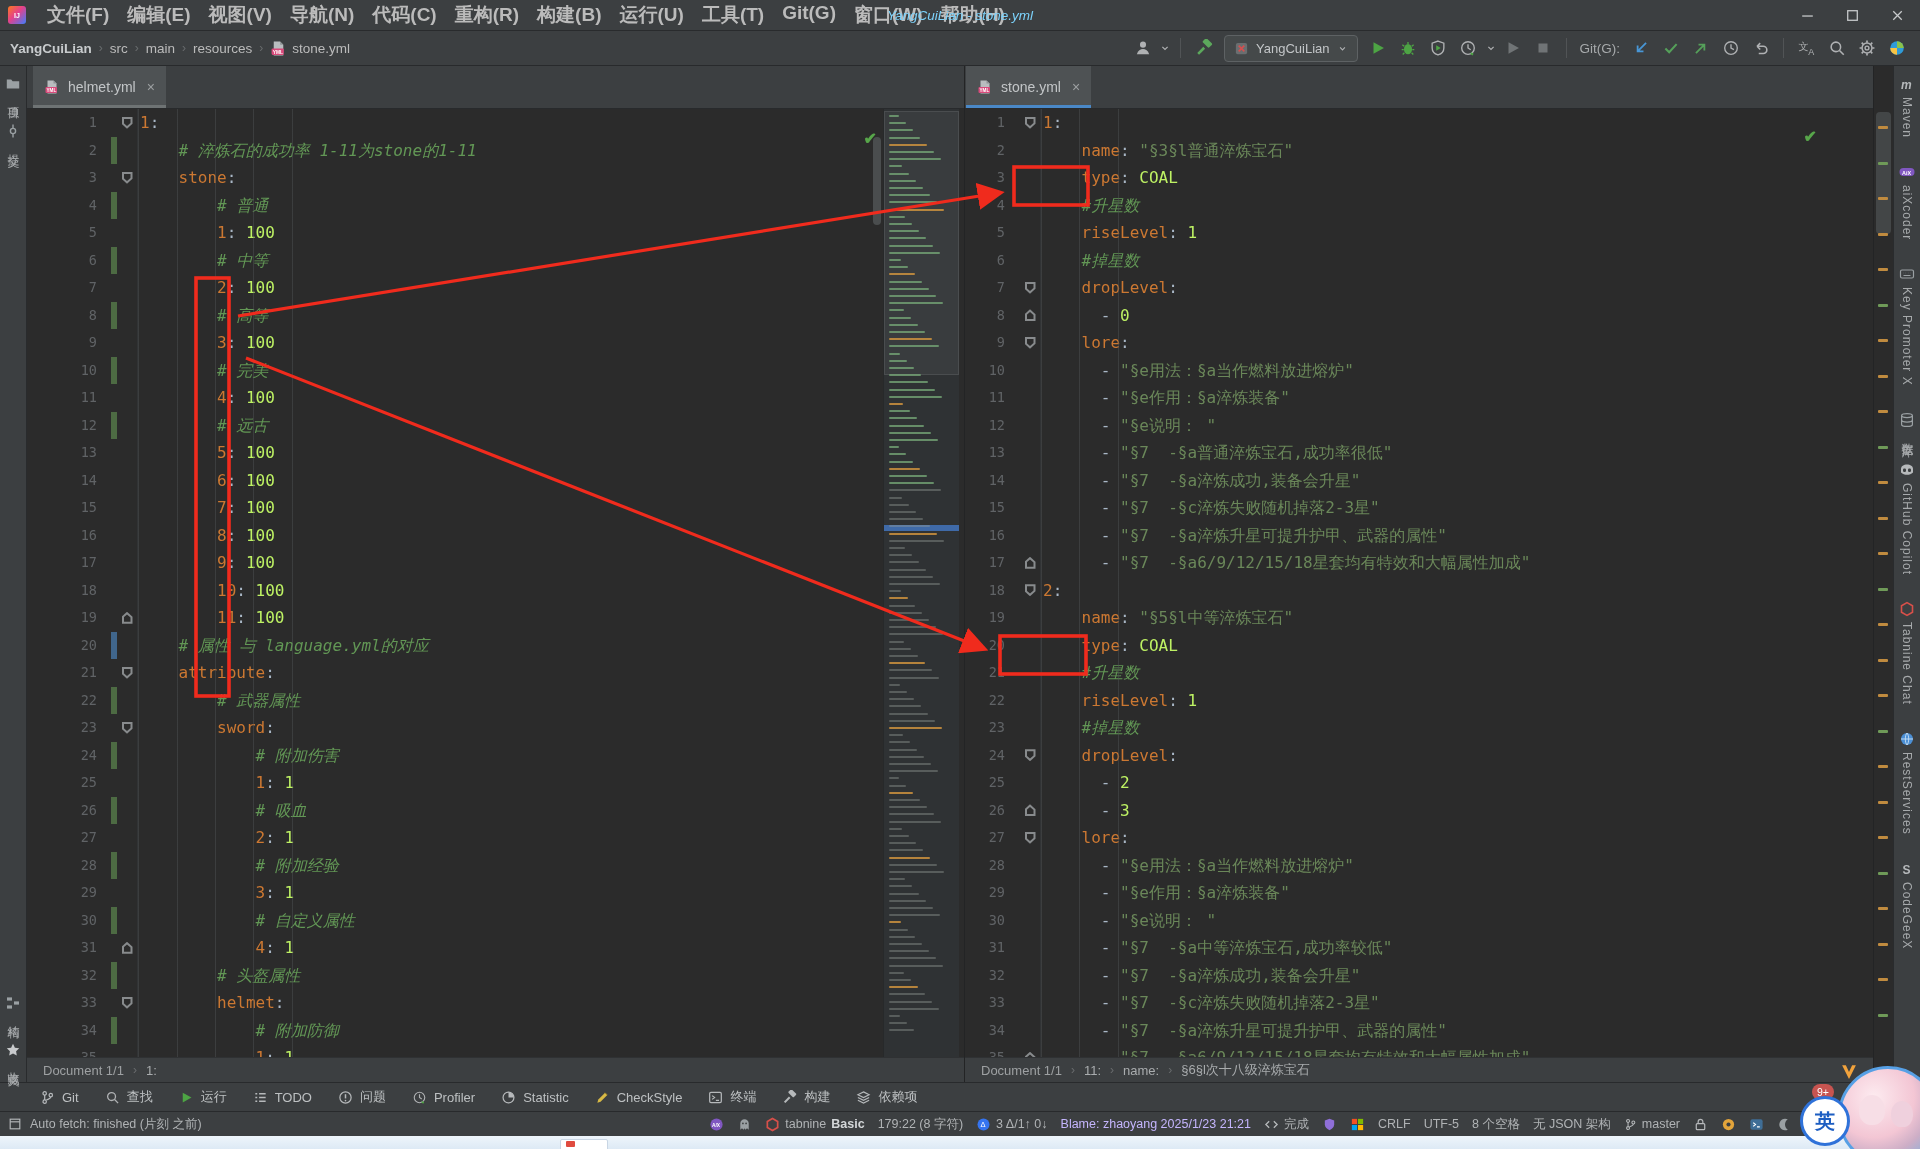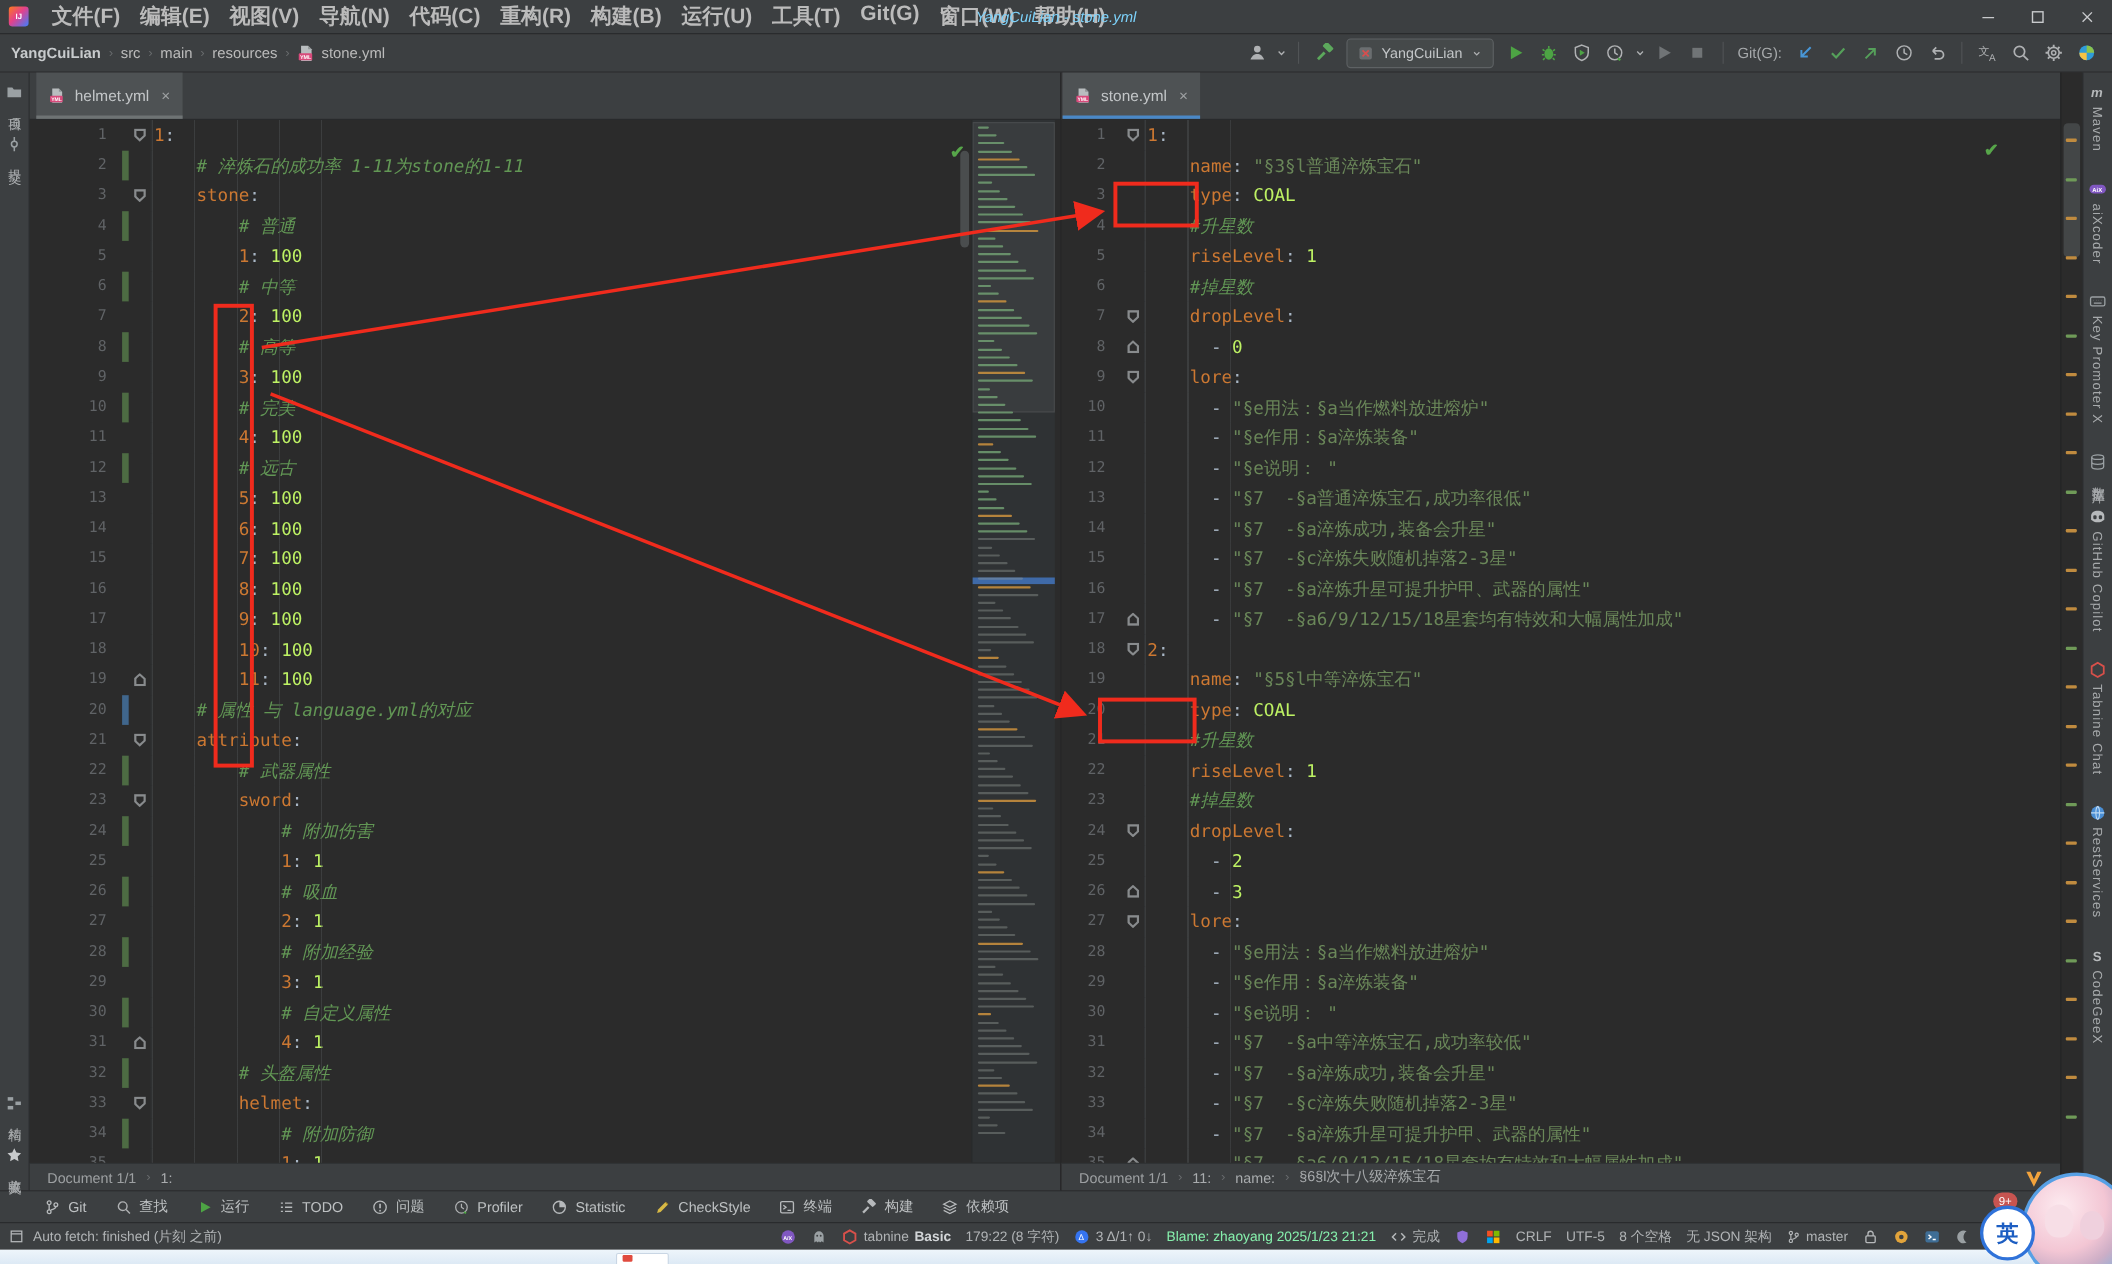--- a/index.html
+++ b/index.html
@@ -89,21 +89,21 @@
   .annl{stroke:#f02b1d;stroke-width:3.2;}
   
   .bottom-tools{height:28px;background:#3c3f41;border-top:1px solid #282a2c;display:flex;align-items:center;padding:0 12px 0 30px;gap:6px;font-size:13px;}
   .btool{display:flex;align-items:center;gap:7px;padding:2px 10px;color:#bdc0c2;}
   .btool .ico{width:15px;height:15px;}
   .statusbar{height:24px;background:#3c3f41;border-top:1px solid #282a2c;display:flex;align-items:center;padding:0 10px 0 8px;font-size:12.5px;color:#b0b3b5;gap:10px;}
   .sb-left{display:flex;align-items:center;gap:8px;}
   .sb-right{margin-left:auto;display:flex;align-items:center;gap:13px;padding-right:118px;white-space:nowrap;}
   .sb-seg{display:flex;align-items:center;gap:5px;}
   .sb-right .ico{width:15px;height:15px;}
-  .sb-dim{color:#86efac;}
+  .sb-dim{color:#c4b5fd;}
   .taskbar{height:17px;background:linear-gradient(#eef5fb,#d8e6f3);position:relative;}
   .tb-box{position:absolute;left:560px;top:3px;width:46px;height:11px;background:#ffffff;border:1px solid #c9d6e4;border-radius:2px;}
   .tb-red{position:absolute;left:566px;top:5px;width:9px;height:6px;background:#e04b3f;border-radius:1px;}
   
   .notif-v{position:absolute;left:1838px;top:1062px;width:22px;height:20px;z-index:60;}
   .notif-badge{position:absolute;left:1812px;top:1084px;min-width:14px;height:16px;border-radius:8px;background:#c75450;color:#fff;font-size:10.5px;display:flex;align-items:center;justify-content:center;padding:0 4px;z-index:61;}
   .ime{position:absolute;left:1800px;top:1096px;width:44px;height:44px;border-radius:50%;background:#ffffff;border:3px solid #2f72d9;color:#1d5ec2;display:flex;align-items:center;justify-content:center;font-size:20px;font-weight:bold;z-index:62;}
   .avatar{position:absolute;left:1838px;top:1066px;width:94px;height:94px;border-radius:50%;border:3px solid #57a0e5;z-index:61;
      background:radial-gradient(circle at 35% 30%,#fdebf0,#f3c6d4 45%,#cdaec6 65%,#8fb0d8 85%,#6f9bcf);}
   .avatar::after{content:"";position:absolute;left:18px;top:26px;width:26px;height:30px;border-radius:50% 50% 45% 45%;background:#f7dee6;box-shadow:30px 4px 0 -2px #efd0dd;}

